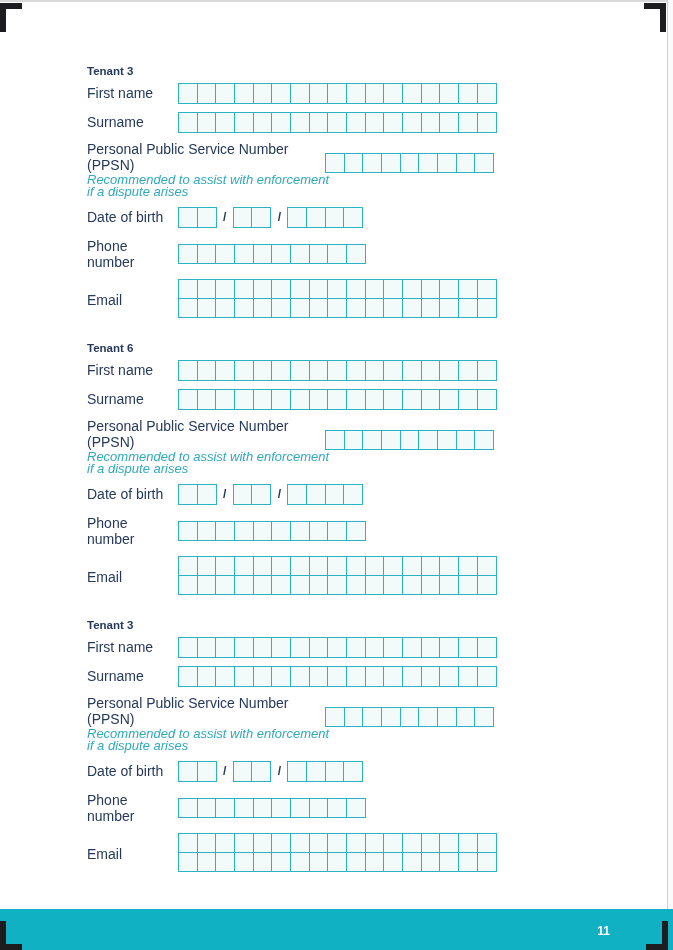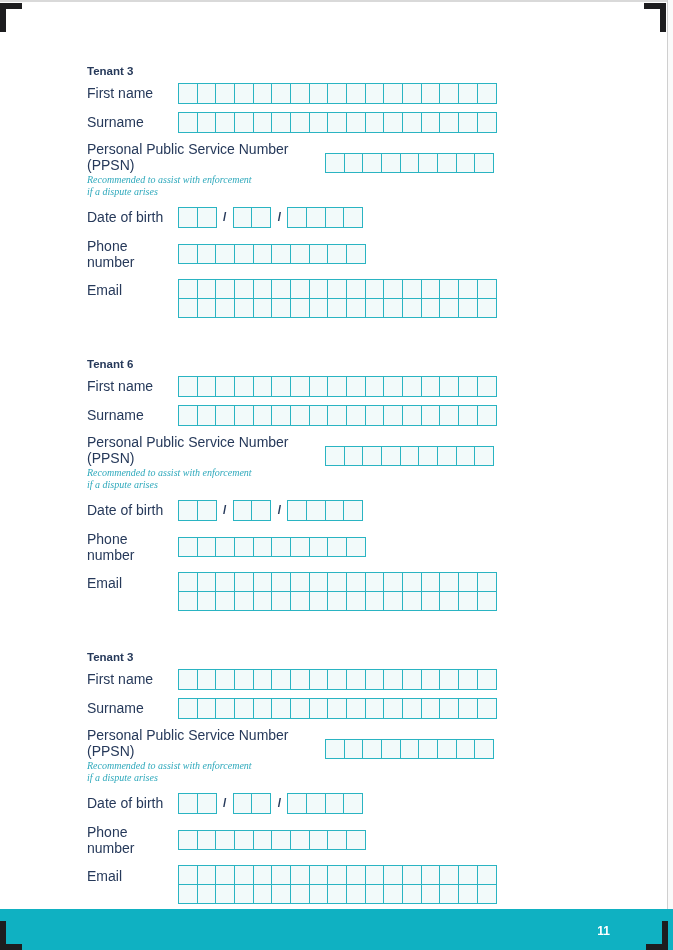--- a/index.html
+++ b/index.html
@@ -13,29 +13,29 @@
   .right-edge-line{position:absolute;top:0;right:5px;width:1.5px;height:950px;background:#cfcfcf;}
   .right-edge-strip{position:absolute;top:0;right:0;width:5px;height:950px;background:#fafafa;}
   .crop{position:absolute;width:16px;height:23px;z-index:6;}
   .crop-tl{top:3px;left:0;border-top:6px solid #1d1d1f;border-left:6px solid #1d1d1f;}
   .crop-tr{top:3px;right:7px;border-top:6px solid #1d1d1f;border-right:6px solid #1d1d1f;}
   .crop-bl{bottom:0;left:0;border-bottom:6px solid #1d1d1f;border-left:6px solid #1d1d1f;}
   .crop-br{bottom:0;right:5px;border-bottom:6px solid #1d1d1f;border-right:6px solid #1d1d1f;}
 
   
   .content{position:absolute;top:65px;left:87px;width:500px;}
-  .section{margin-bottom:40px;}
+  .section{margin-bottom:24px;}
   .sec-heading{font-size:11.5px;font-weight:bold;color:#26395a;margin-bottom:6px;}
   .row{display:flex;align-items:center;margin-bottom:8.5px;}
   .label{flex:0 0 91px;font-size:14px;color:#26395a;}
   .label-wide{flex:0 0 238px;}
   .row-ppsn{margin-bottom:0;align-items:flex-end;}
-  .note{font-size:10px;font-style:italic;color:#2fa9bc;line-height:12px;margin:1px 0 9px 0;font-family:Liberation Serif, serif;}
+  .note{font-size:13px;font-style:italic;color:#2fa9bc;line-height:12px;margin:1px 0 9px 0;}
   .row-dob{margin-bottom:10.5px;}
-  .row-email{align-items:flex-start;}
+  .row-email{align-items:center;}
   .row-email .label{margin-top:3px;}
 
   .cells{display:flex;}
   .cell{
     box-sizing:border-box;
     width:20.06px;height:20.5px;
     background:#f2fafa;
     border:1.4px solid #2ab4c2;
     margin-left:-1.4px;
   }

